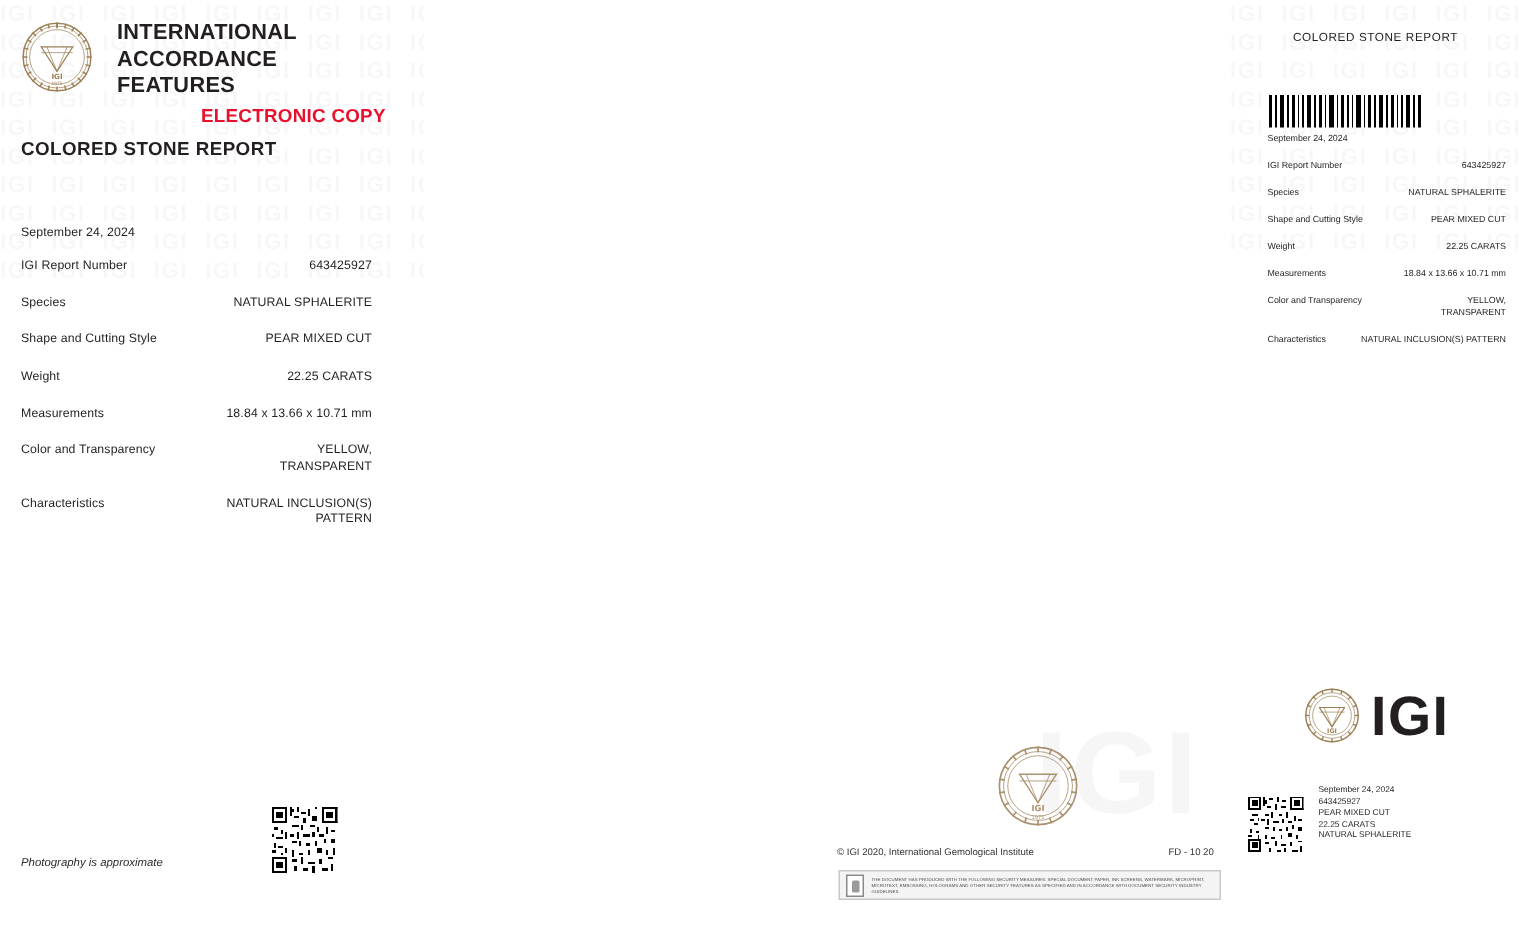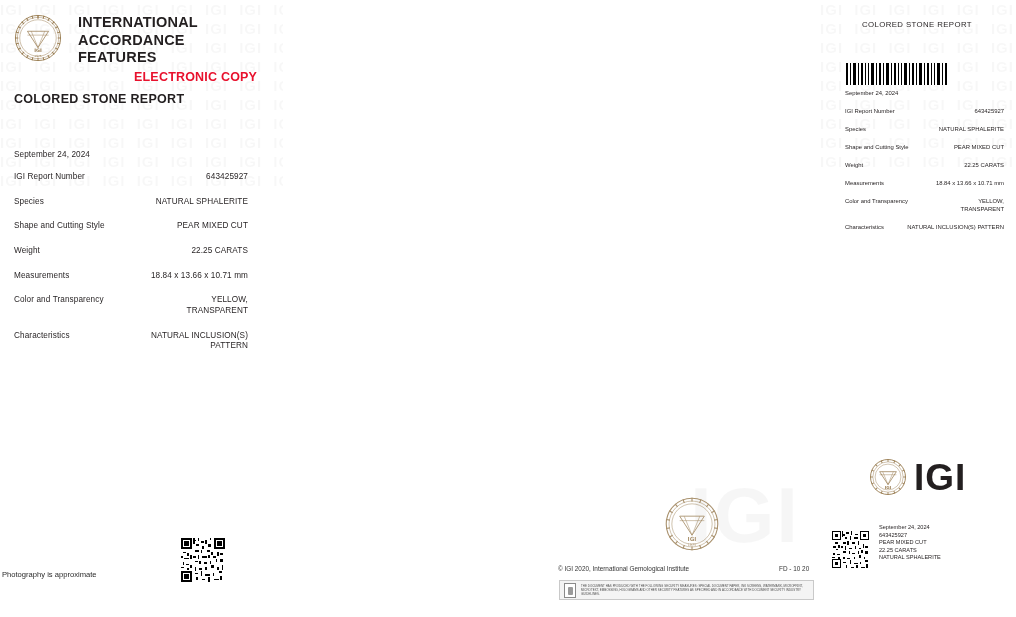--- a/index.html
+++ b/index.html
@@ -40,21 +40,21 @@
     font-size: 12.5px; font-weight: bold; letter-spacing: .3px;
   }
 
   
   .ldate { position: absolute; left: 14px; top: 150px; font-size: 8.2px; letter-spacing: .1px; }
   .ltable { position: absolute; left: 14px; top: 172px; width: 234px; }
   .lrow { display: flex; justify-content: space-between; align-items: flex-start; margin-bottom: 14.2px; }
   .lrow .k { font-size: 8.2px; letter-spacing: .1px; white-space: nowrap; }
   .lrow .v { font-size: 8.2px; letter-spacing: .1px; text-align: right; line-height: 10.5px; }
 
-  .photo-note { position: absolute; left: 2px; top: 570px; font-size: 7.6px; color: #2b2b2b; }
+  .photo-note { position: absolute; left: 14px; top: 570px; font-size: 7.6px; color: #2b2b2b; font-style: italic; }
   .qr-left { position: absolute; left: 181px; top: 538px; width: 44px; height: 44px; }
 
   
   .gem-wrap { position: absolute; left: 352px; top: 168px; width: 112px; height: 96px; }
   .opt-title { position: absolute; left: 293px; top: 411px; font-size: 7.8px; letter-spacing: .2px; }
   .opt-table { position: absolute; left: 293px; top: 427px; width: 218px; }
   .orow { display: flex; justify-content: space-between; margin-bottom: 8px; }
   .orow .k, .orow .v { font-size: 7.8px; }
   .opt-note { position: absolute; left: 293px; top: 482px; font-size: 7.6px; font-style: italic; }
   .igiorg { position: absolute; left: 384px; top: 588px; font-size: 9px; font-weight: bold; }

